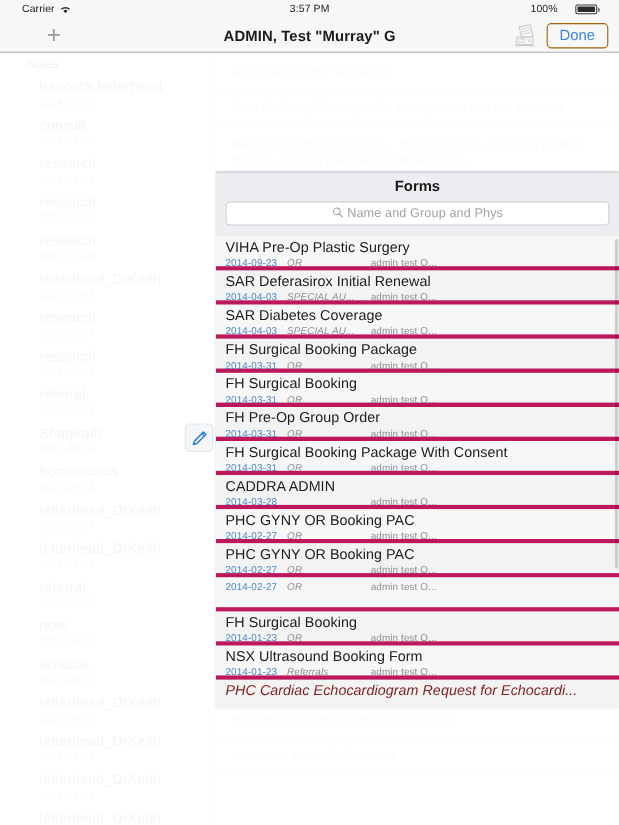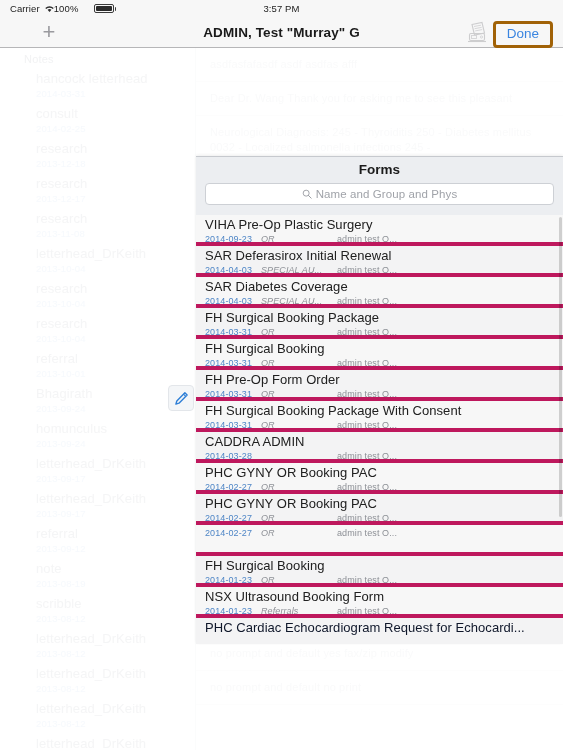--- a/index.html
+++ b/index.html
@@ -9,22 +9,22 @@
     background:#ffffff;
     overflow:hidden;
     -webkit-font-smoothing:antialiased;
   }
   #app{ position:relative; width:563px; height:750px; overflow:hidden; background:#fff; }
 
   
   .statusbar{
     position:absolute; top:0; left:0; width:563px; height:16px;
     background:#f7f7f7;
-    display:flex; align-items:center; 
-    padding:0 10px;
+    display:flex; align-items:center; justify-content:space-between;
+    padding:0 20px;
     font-size:9.5px; color:#1b1b1b; letter-spacing:.1px;
     z-index:40;
   }
   .sb-left{ display:flex; align-items:center; gap:4px; }
   .sb-right{ display:flex; align-items:center; gap:16px; }
   .wifi{ width:10px; height:8px; position:relative; display:inline-block; }
   .wifi svg{ display:block; }
   .batt{ width:20px; height:9px; border:1px solid #3a3a3a; border-radius:2px; position:relative; }
   .batt:after{ content:""; position:absolute; right:-3px; top:2.5px; width:1.5px; height:4px; background:#3a3a3a; border-radius:0 1px 1px 0;}
   .batt i{ position:absolute; left:1px; top:1px; bottom:1px; width:16px; background:#2b2b2b; border-radius:1px; display:block;}
@@ -48,21 +48,21 @@
     font-size:13.5px; font-weight:bold; color:#1a1a1a;
     letter-spacing:.1px;
   }
   .nav-fax{
     position:absolute; right:72px; top:5px; width:26px; height:24px;
     cursor:pointer; opacity:.38;
   }
   .nav-done{
     position:absolute; right:10px; top:5px;
     padding:2px 11px 3px;
-    border:3px solid #a16207; border-radius:4px;
+    border:1px solid #a16207; border-radius:4px;
     color:#3a85e0; font-size:13.5px; line-height:16px;
     background:#f7f7f7; cursor:pointer;
   }
 
   
   .bg{
     position:absolute; top:48px; left:0; width:563px; height:702px;
     background:#fff; z-index:5;
   }
   .bg-dim{
@@ -128,21 +128,21 @@
   }
   .row:nth-child(even){ background:#f3f3f4; }
   .row-title{
     font-size:13px; color:#202020; line-height:16px; letter-spacing:.05px;
     white-space:nowrap; overflow:hidden;
   }
   .row-meta{ display:flex; align-items:center; line-height:12px; height:12px; }
   .m-date{ font-size:9px; color:#4f86c6; width:56px; flex:0 0 56px; letter-spacing:.1px;}
   .m-group{ font-size:9px; color:#8d9096; font-style:italic; width:76px; flex:0 0 76px; letter-spacing:.1px;}
   .m-author{ font-size:9px; color:#8d9096; letter-spacing:.1px;}
-  .row.cut .row-title{ color:#0f172a; }
+  .row.cut .row-title{ color:#7f1d1d;font-style:italic; }
   .row.cut .row-meta{ visibility:hidden; }
   .scrollbar{
     position:absolute; right:1px; top:2px; width:3px; height:300px;
     background:rgba(0,0,0,.16); border-radius:2px; z-index:25;
   }
 </style>
 </head>
 <body>
 
 <div id="app">
@@ -353,21 +353,21 @@
           </div>
           <div class="row">
             <div class="row-title">FH Surgical Booking</div>
             <div class="row-meta">
               <span class="m-date">2014-03-31</span>
               <span class="m-group">OR</span>
               <span class="m-author">admin test O...</span>
             </div>
           </div>
           <div class="row">
-            <div class="row-title">FH Pre-Op Form Order</div>
+            <div class="row-title">FH Pre-Op Group Order</div>
             <div class="row-meta">
               <span class="m-date">2014-03-31</span>
               <span class="m-group">OR</span>
               <span class="m-author">admin test O...</span>
             </div>
           </div>
           <div class="row">
             <div class="row-title">FH Surgical Booking Package With Consent</div>
             <div class="row-meta">
               <span class="m-date">2014-03-31</span>

